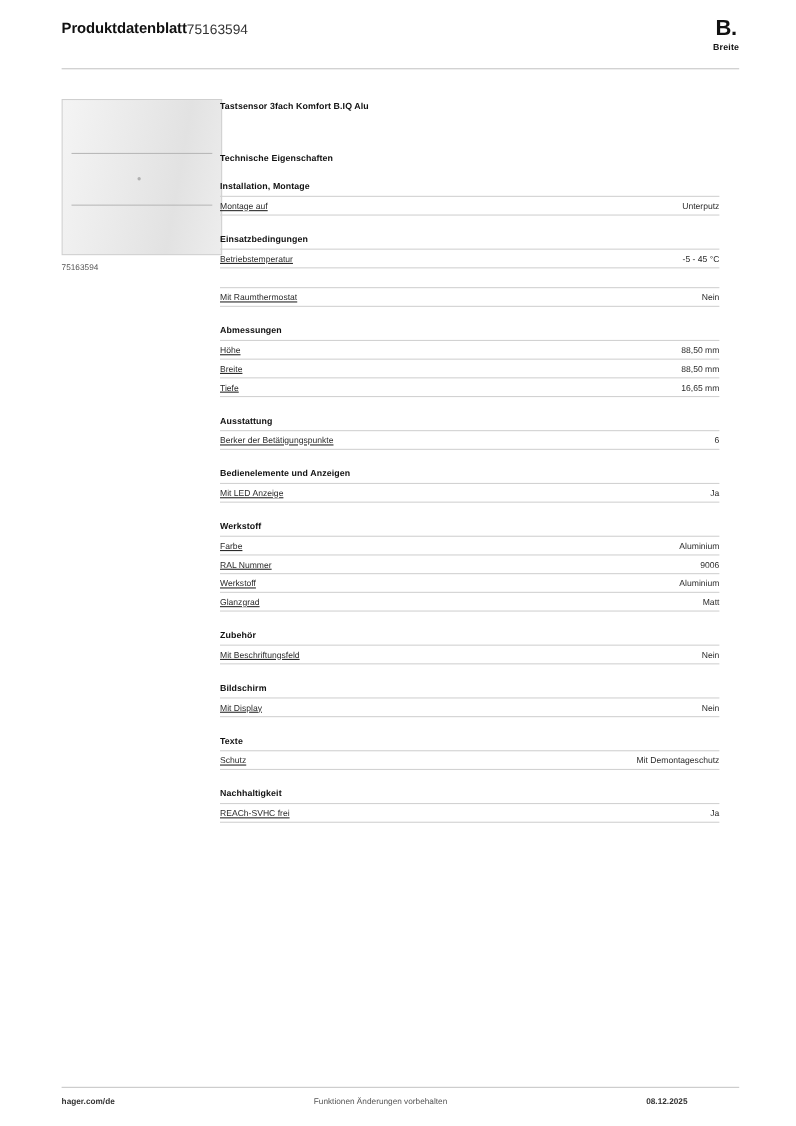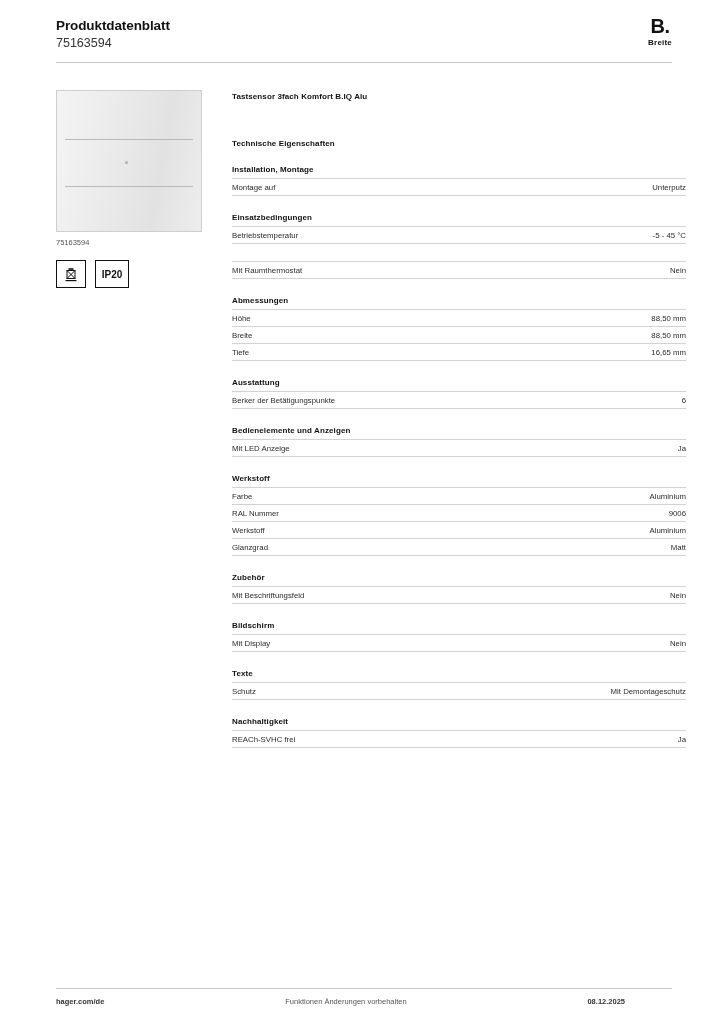--- a/index.html
+++ b/index.html
@@ -27,21 +27,21 @@
     position: absolute;
     left: 56px;
     top: 18px;
     width: 616px;
     display: flex;
     justify-content: space-between;
     align-items: flex-start;
   }
   .title-block {
     display: flex;
-    flex-direction: column;
+    flex-direction: row;
   }
   .doc-title {
     font-size: 13.5px;
     font-weight: bold;
     letter-spacing: -0.1px;
     line-height: 16px;
     color: #111111;
   }
   .doc-subtitle {
     font-size: 12.5px;
@@ -135,21 +135,21 @@
     width: 34px;
     font-size: 10px;
     font-weight: bold;
     color: #111111;
   }
   .weee svg { display: block; }
 
   
   .spec-col {
     position: absolute;
-    left: 232px;
+    left: 200px;
     top: 92px;
     width: 454px;
   }
   .product-name {
     font-size: 8px;
     font-weight: bold;
     color: #111111;
     letter-spacing: 0.1px;
   }
   .section-title {
@@ -178,20 +178,21 @@
     border-top: 1px solid #d2d2d2;
     padding: 3.5px 0 3.5px 0;
     font-size: 7.8px;
     color: #2b2b2b;
   }
   .row:last-child {
     border-bottom: 1px solid #d2d2d2;
   }
   .row .label {
     text-align: center;
+    text-decoration: underline;
   }
   .row .value {
     text-align: right;
     white-space: nowrap;
   }
 
   
   .footer-rule {
     position: absolute;
     left: 56px;
@@ -232,31 +233,20 @@
   <div class="header-rule"></div>
 
   <div class="product-col">
     <div class="product-image">
       <div class="rocker-line one"></div>
       <div class="rocker-line two"></div>
       <div class="led-dot"></div>
     </div>
     <div class="product-caption">75163594</div>
 
-    <div class="badges">
-      <div class="badge weee">
-        <svg width="14" height="18" viewBox="0 0 14 18" aria-hidden="true">
-          <rect x="3" y="5.5" width="8" height="8" fill="none" stroke="#111" stroke-width="1"></rect>
-          <path d="M3 5.5 L11 13.5 M11 5.5 L3 13.5" stroke="#111" stroke-width="1"></path>
-          <rect x="4.5" y="3.2" width="5" height="1.6" fill="#111"></rect>
-          <rect x="1.5" y="15" width="11" height="1.2" fill="#111"></rect>
-        </svg>
-      </div>
-      <div class="badge ip">IP20</div>
-    </div>
   </div>
 
   <div class="spec-col">
     <div class="product-name">Tastsensor 3fach Komfort B.IQ Alu</div>
     <div class="section-title tech-head">Technische Eigenschaften</div>
 
     <div class="group">
       <div class="group-title">Installation, Montage</div>
       <div class="row">
         <span class="label">Montage auf</span>

